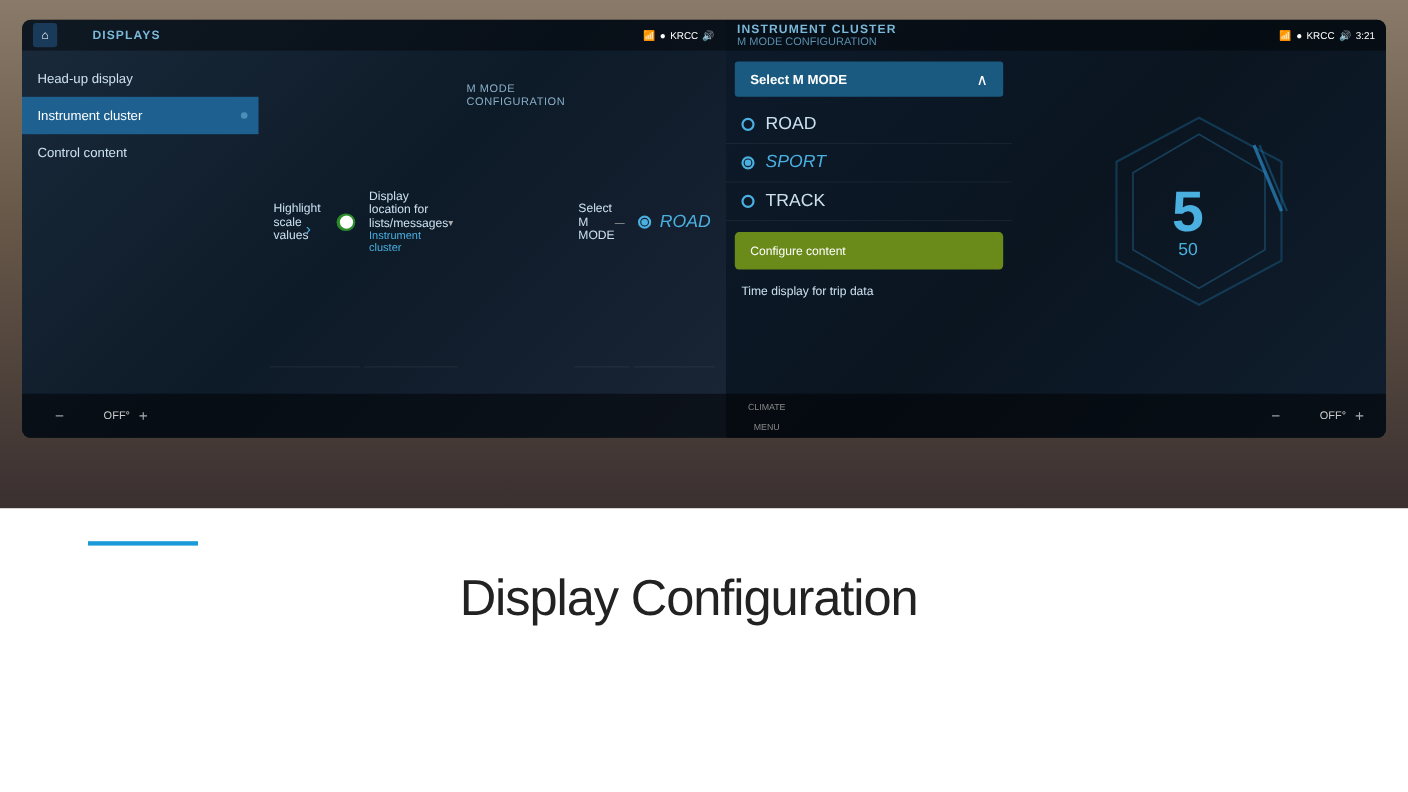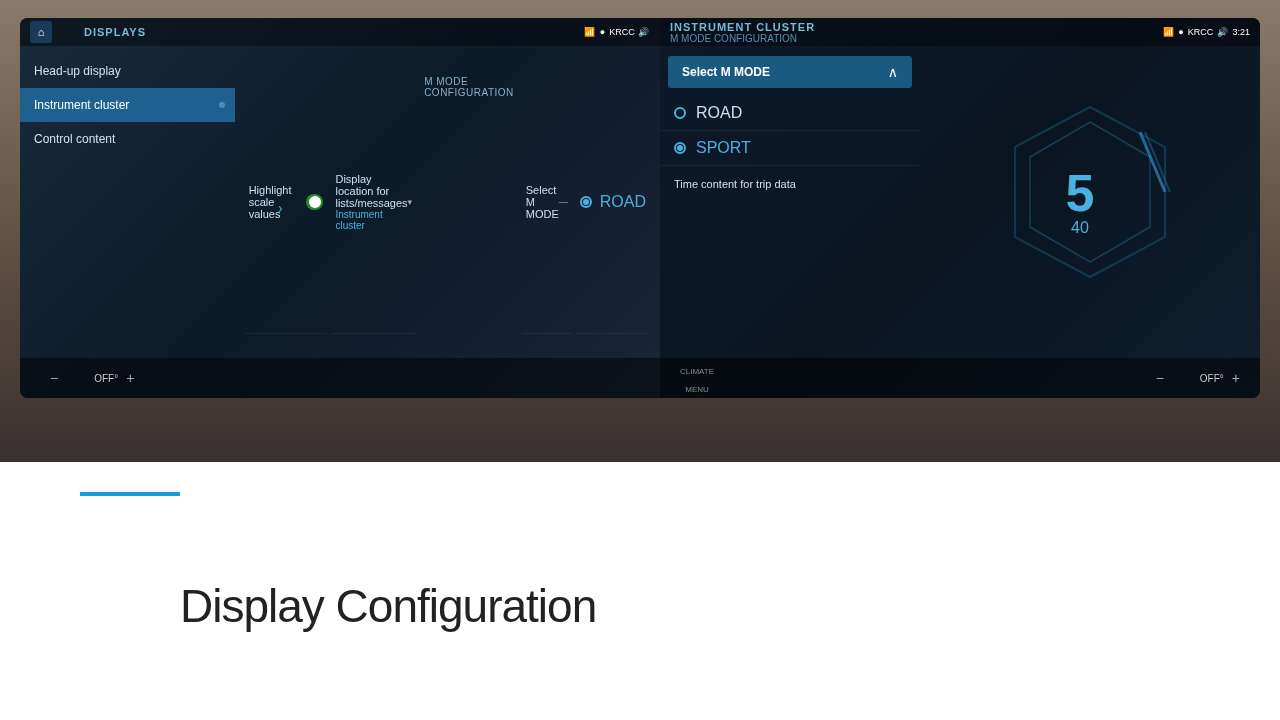--- a/index.html
+++ b/index.html
@@ -329,20 +329,21 @@
       border-radius: 50%;
     }
 
     .option-text {
       color: #cce0f0;
       font-size: 16px;
     }
 
     .option-text.selected {
       color: #4ab0e0;
+      font-style: italic;
     }
 
     .configure-btn {
       background: #6a8a1a;
       margin: 6px 8px;
       padding: 8px 14px;
       border-radius: 4px;
       cursor: pointer;
     }
 
@@ -373,20 +374,21 @@
       justify-content: space-between;
       padding: 0 20px;
     }
 
     
     .bottom-area {
       width: 1252px;
       height: 258px;
       background: white;
       display: flex;
+      flex-direction: column;
       align-items: center;
       padding-top: 30px;
     }
 
     .accent-bar {
       width: 100px;
       height: 4px;
       background: #1a9ad8;
       align-self: flex-start;
       margin-left: 80px;
@@ -506,44 +508,51 @@
             <div class="dropdown-option">
               <div class="radio"></div>
               <span class="option-text">ROAD</span>
             </div>
 
             <div class="dropdown-option">
               <div class="radio selected"></div>
               <span class="option-text selected">SPORT</span>
             </div>
 
-          </div>
-
+            <div class="dropdown-option">
+              <div class="radio"></div>
+              <span class="option-text">TRACK</span>
+            </div>
+          </div>
+
+          <div class="configure-btn">
+            <span class="configure-btn-text">Configure content</span>
+          </div>
 
           <div class="trip-data-row">
-            <span>Time content for trip data</span>
+            <span>Time display for trip data</span>
           </div>
         </div>
 
         <div class="speed-display">
           <div style="position:relative;width:200px;height:200px;">
             
             <svg width="200" height="200" viewBox="0 0 200 200">
 
               <polygon points="100,5 175,45 175,135 100,175 25,135 25,45" fill="none" stroke="#1a5a80" stroke-width="2" opacity="0.5"></polygon>
 
               <polygon points="100,20 160,55 160,125 100,160 40,125 40,55" fill="none" stroke="#2a7aaa" stroke-width="1.5" opacity="0.4"></polygon>
 
               <line x1="150" y1="30" x2="175" y2="90" stroke="#2a8ac8" stroke-width="3" opacity="0.7"></line>
               <line x1="155" y1="30" x2="180" y2="90" stroke="#1a6a98" stroke-width="2" opacity="0.5"></line>
             </svg>
             
             <div style="position:absolute;top:50%;left:45%;transform:translate(-50%,-50%);text-align:center;">
               <div style="color:#4ab0e0;font-size:52px;font-weight:bold;line-height:1;">5</div>
-              <div style="color:#4ab0e0;font-size:16px;">40</div>
+              <div style="color:#4ab0e0;font-size:16px;">50</div>
             </div>
           </div>
         </div>
       </div>
 
       <div class="right-bottom-bar">
         <div style="text-align:center;">
           <span style="color:#888;font-size:8px;">CLIMATE<br>MENU</span>
         </div>
         <div class="bottom-controls">

